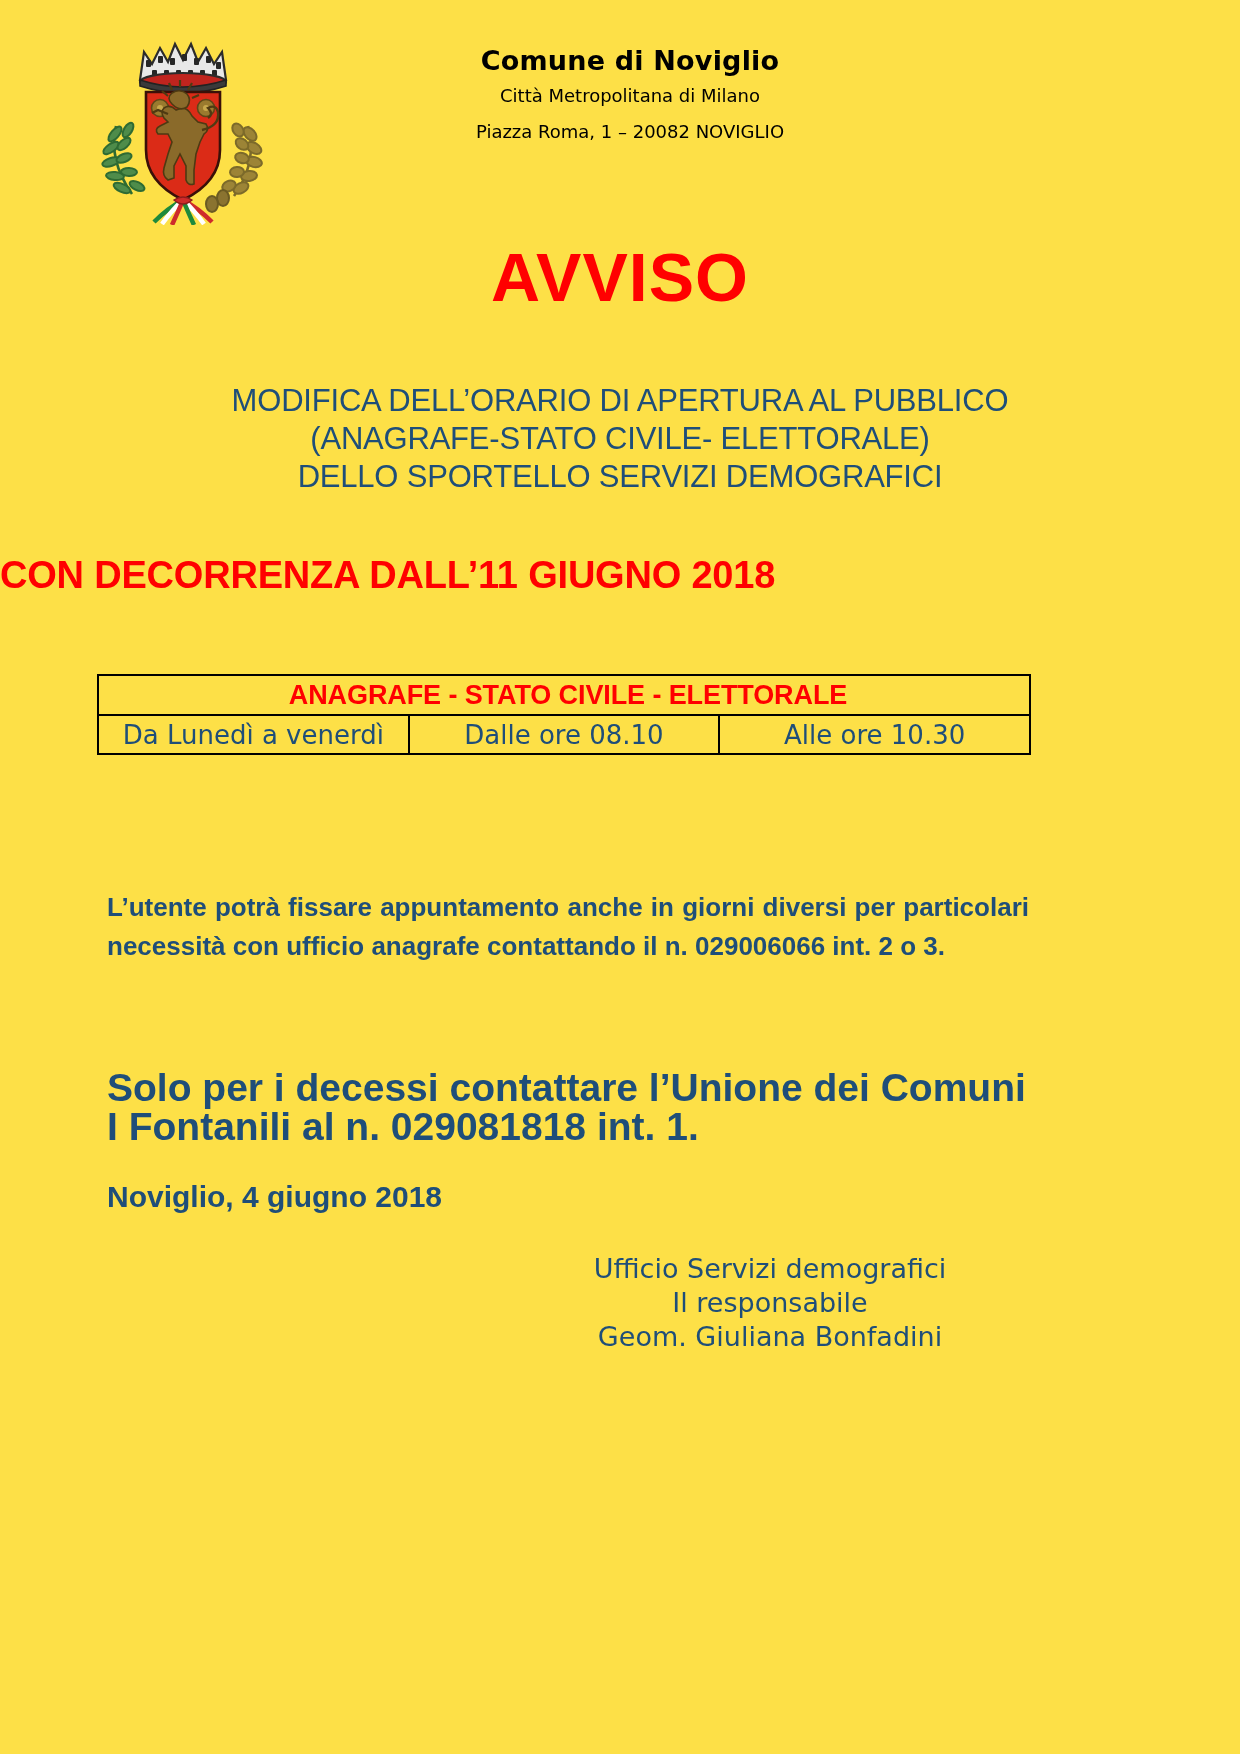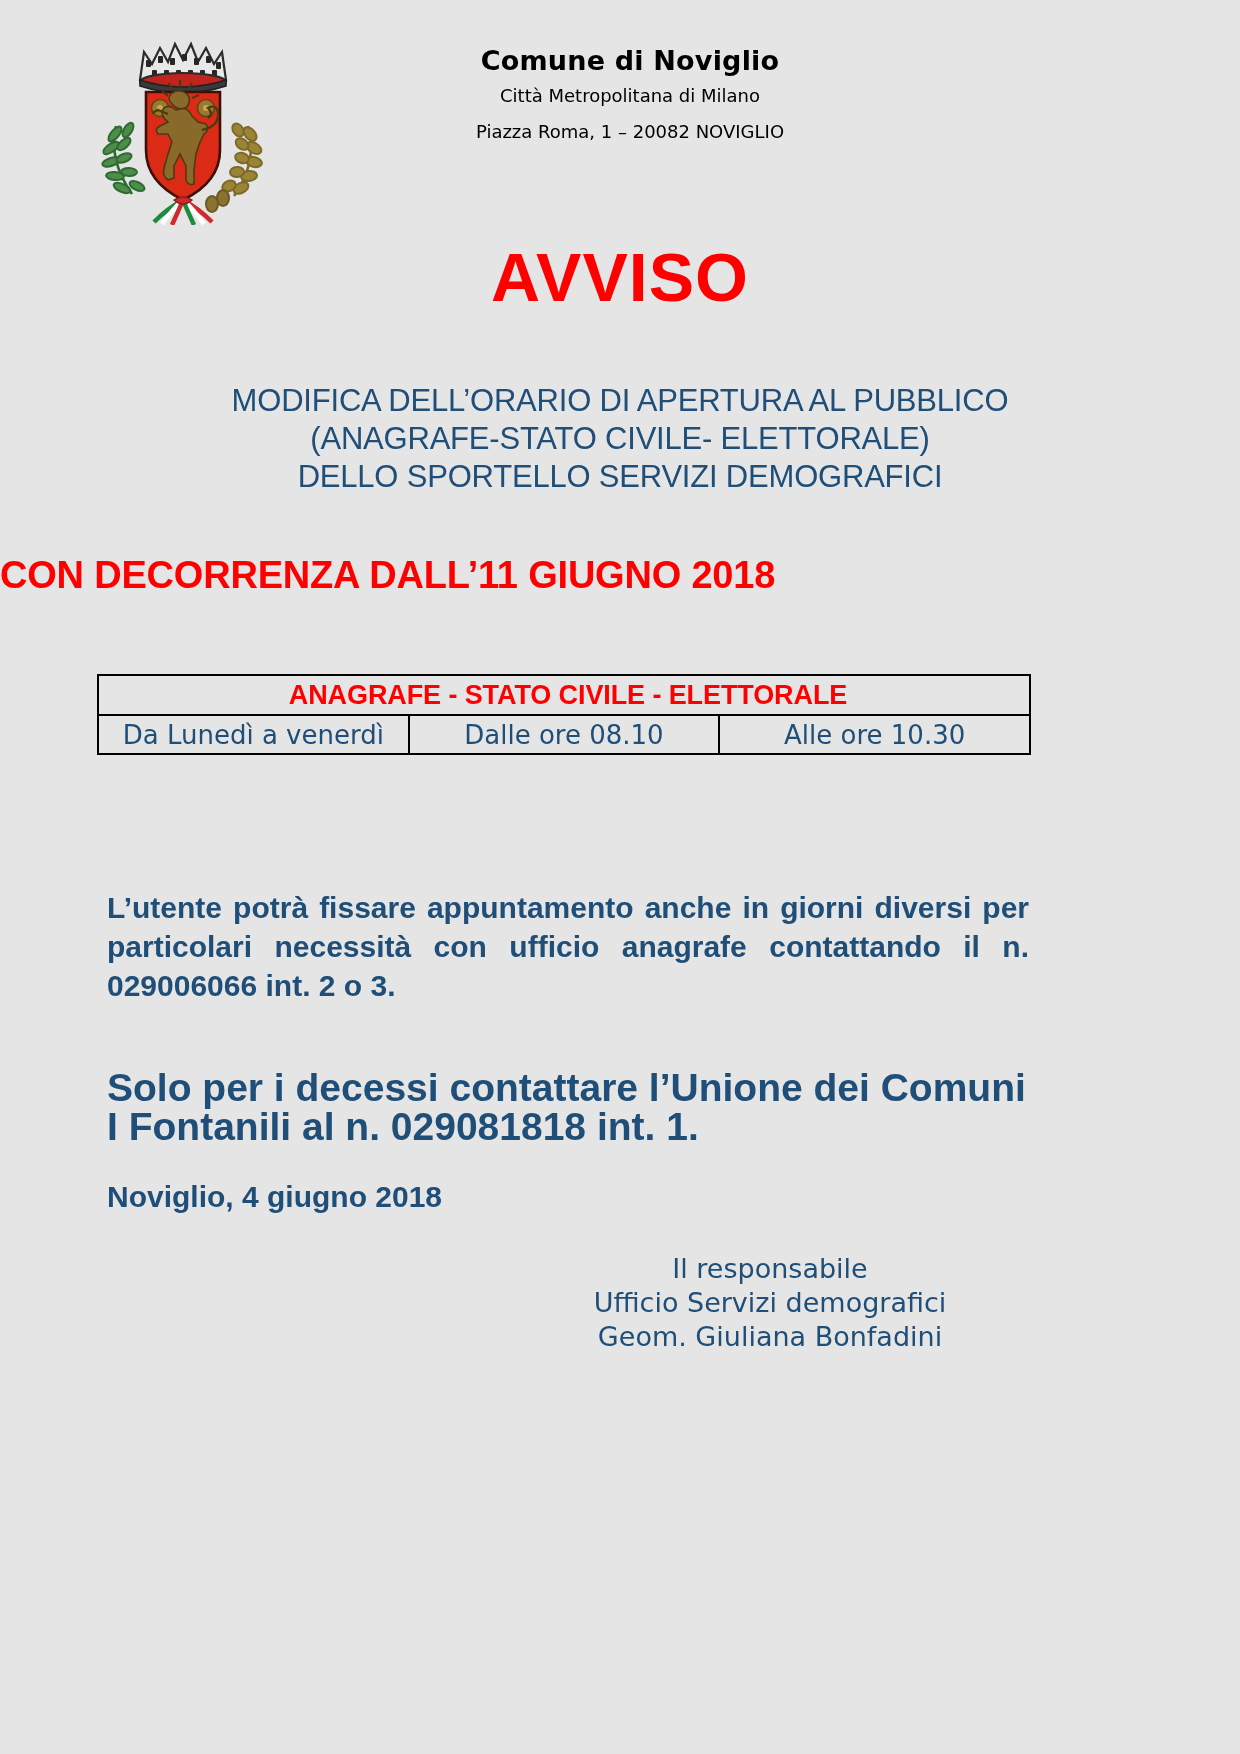--- a/index.html
+++ b/index.html
@@ -13,21 +13,21 @@
     height: 1754px;
     font-family: "DejaVu Sans", sans-serif;
     position: relative;
     overflow: hidden;
   }
 
   .page {
     position: relative;
     width: 1240px;
     height: 1754px;
-    background: #e5e5e5;
+    background: #fde047;
   }
 
   
   .header {
     position: absolute;
     top: 30px;
     left: 0;
     width: 1240px;
     height: 200px;
   }
@@ -150,21 +150,21 @@
 
   
   .para-justify {
     position: absolute;
     top: 888px;
     left: 107px;
     width: 922px;
     color: #1F4E79;
     font-family: "Liberation Sans", sans-serif;
     font-weight: bold;
-    font-size: 30px;
+    font-size: 26px;
     line-height: 39px;
     text-align: justify;
     text-justify: inter-word;
   }
 
   .para-decessi {
     position: absolute;
     top: 1068px;
     left: 107px;
     width: 930px;
@@ -365,18 +365,18 @@
   <div class="para-justify">L’utente potrà fissare appuntamento anche in giorni diversi per particolari necessità con ufficio anagrafe contattando il n. 029006066 int. 2 o 3.</div>
 
   <div class="para-decessi">
     <div>Solo per i decessi  contattare l’Unione dei Comuni</div>
     <div>I Fontanili al n. 029081818 int. 1.</div>
   </div>
 
   <div class="para-date">Noviglio, 4 giugno 2018</div>
 
   <div class="signature">
+    <div>Ufficio Servizi demografici</div>
     <div>Il responsabile</div>
-    <div>Ufficio Servizi demografici</div>
     <div>Geom. Giuliana Bonfadini</div>
   </div>
 
 </div>
 
 </body></html>

